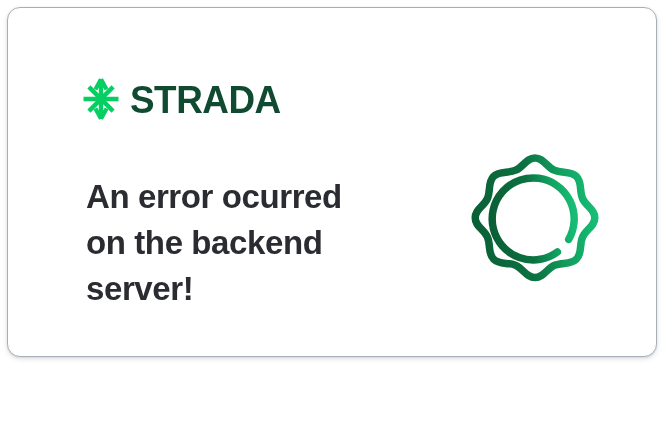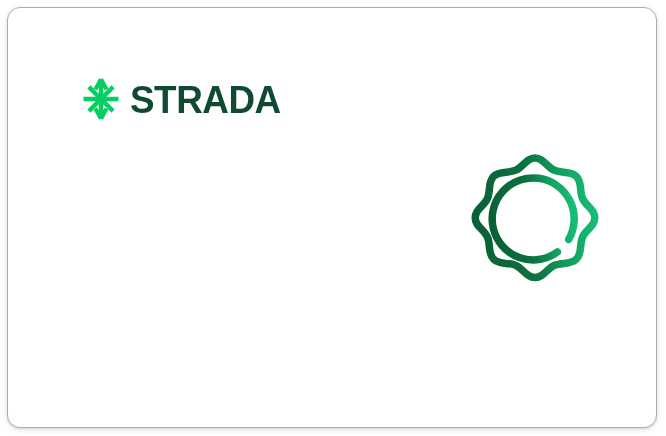--- a/index.html
+++ b/index.html
@@ -14,21 +14,21 @@
     font-family: "Liberation Sans", "DejaVu Sans", sans-serif;
     overflow: hidden;
   }
 
   
   .error-card {
     position: absolute;
     left: 7px;
     top: 7px;
     width: 650px;
-    height: 421px;
+    height: 350px;
     box-sizing: border-box;
     background: #ffffff;
     border: 1px solid #a8aeb8;
     border-radius: 13px;
     box-shadow: 0 2px 5px rgba(40, 45, 60, 0.13),
                 0 1px 2px rgba(40, 45, 60, 0.09);
     overflow: hidden;
   }
 
   
@@ -103,20 +103,21 @@
           <line x1="9.9" y1="9.9" x2="34.1" y2="34.1"></line>
           <line x1="34.1" y1="9.9" x2="9.9" y2="34.1"></line>
         </g>
         <circle cx="22" cy="22" r="4.6" fill="#05cf63"></circle>
         <path d="M22 2.2 L16.4 12.6 M22 2.2 L27.6 12.6 M22 41.8 L16.4 31.4 M22 41.8 L27.6 31.4" stroke="#05cf63" stroke-width="4.2" fill="none" stroke-linecap="butt"></path>
       </svg>
     </span>
     <span class="brand-wordmark">STRADA</span>
   </div>
 
+  <h1 class="error-message">An error ocurred on the backend server!</h1>
 
   <div class="gear-illustration">
     <svg viewBox="0 0 168 168" xmlns="http://www.w3.org/2000/svg" aria-hidden="true">
       <defs>
         <linearGradient id="gearGrad" x1="0" y1="0.55" x2="1" y2="0.45">
           <stop offset="0%" stop-color="#0a6036"></stop>
           <stop offset="45%" stop-color="#0c7140"></stop>
           <stop offset="75%" stop-color="#11a060"></stop>
           <stop offset="100%" stop-color="#17bd74"></stop>
         </linearGradient>

